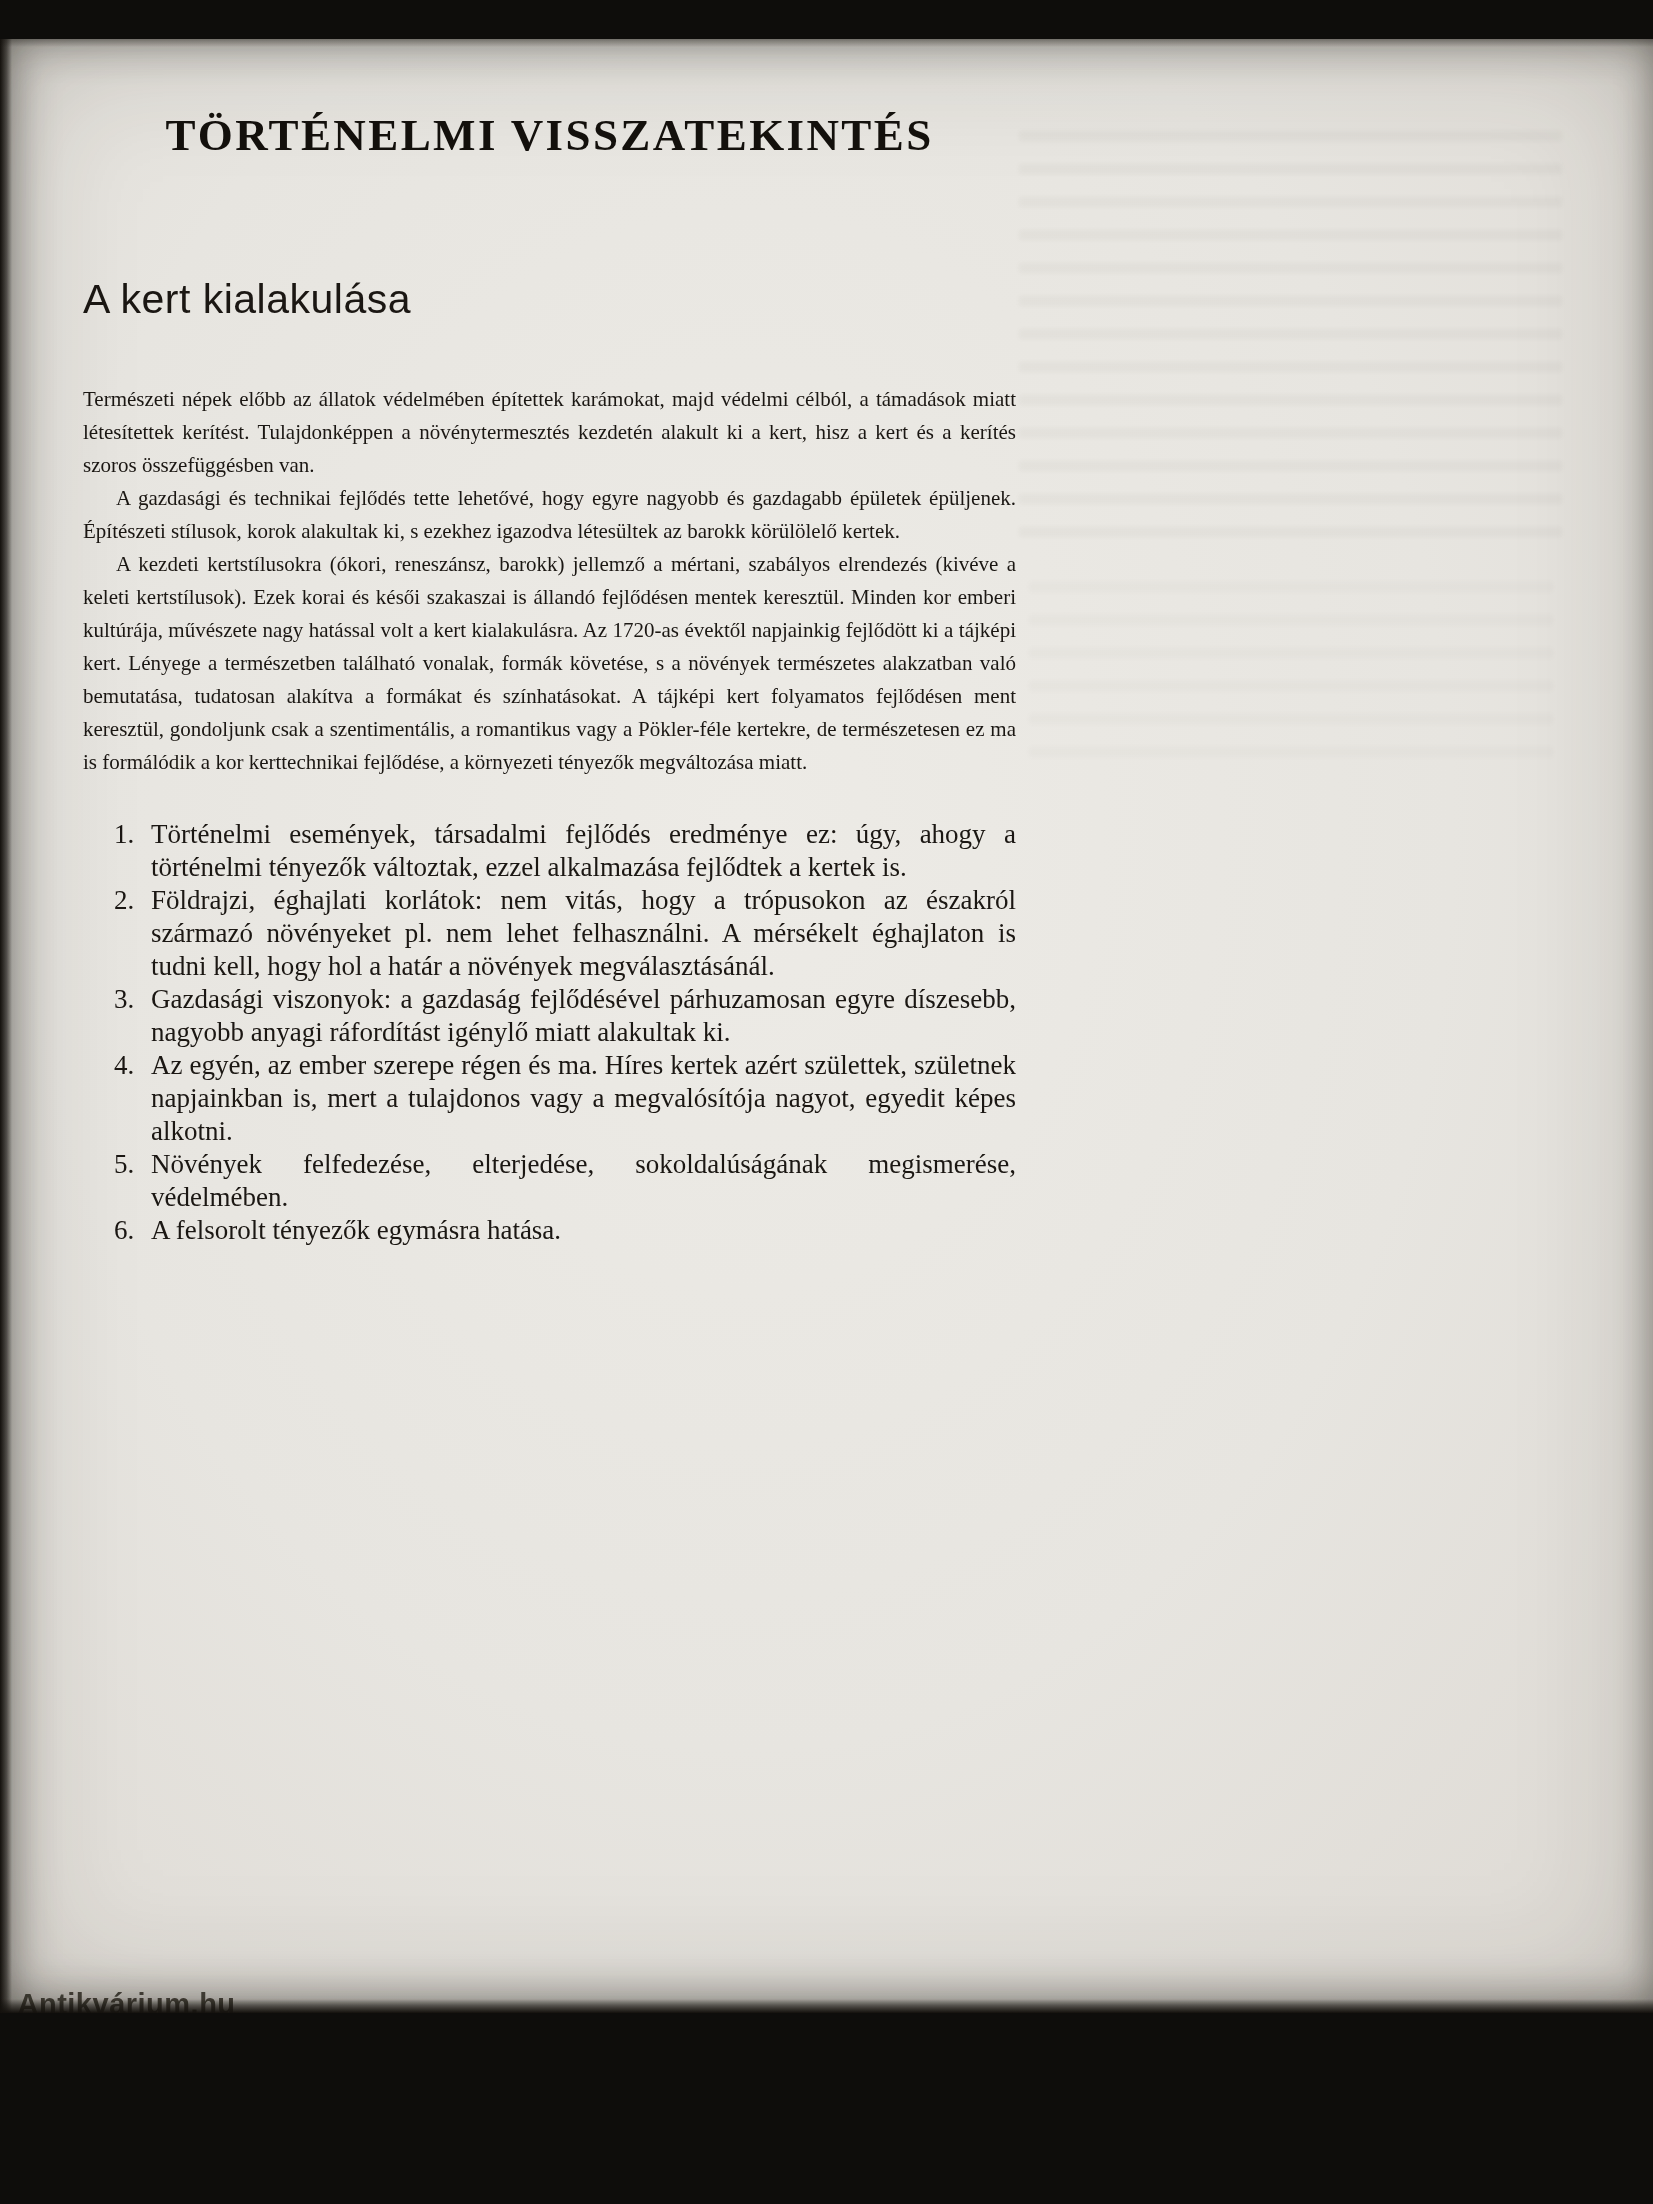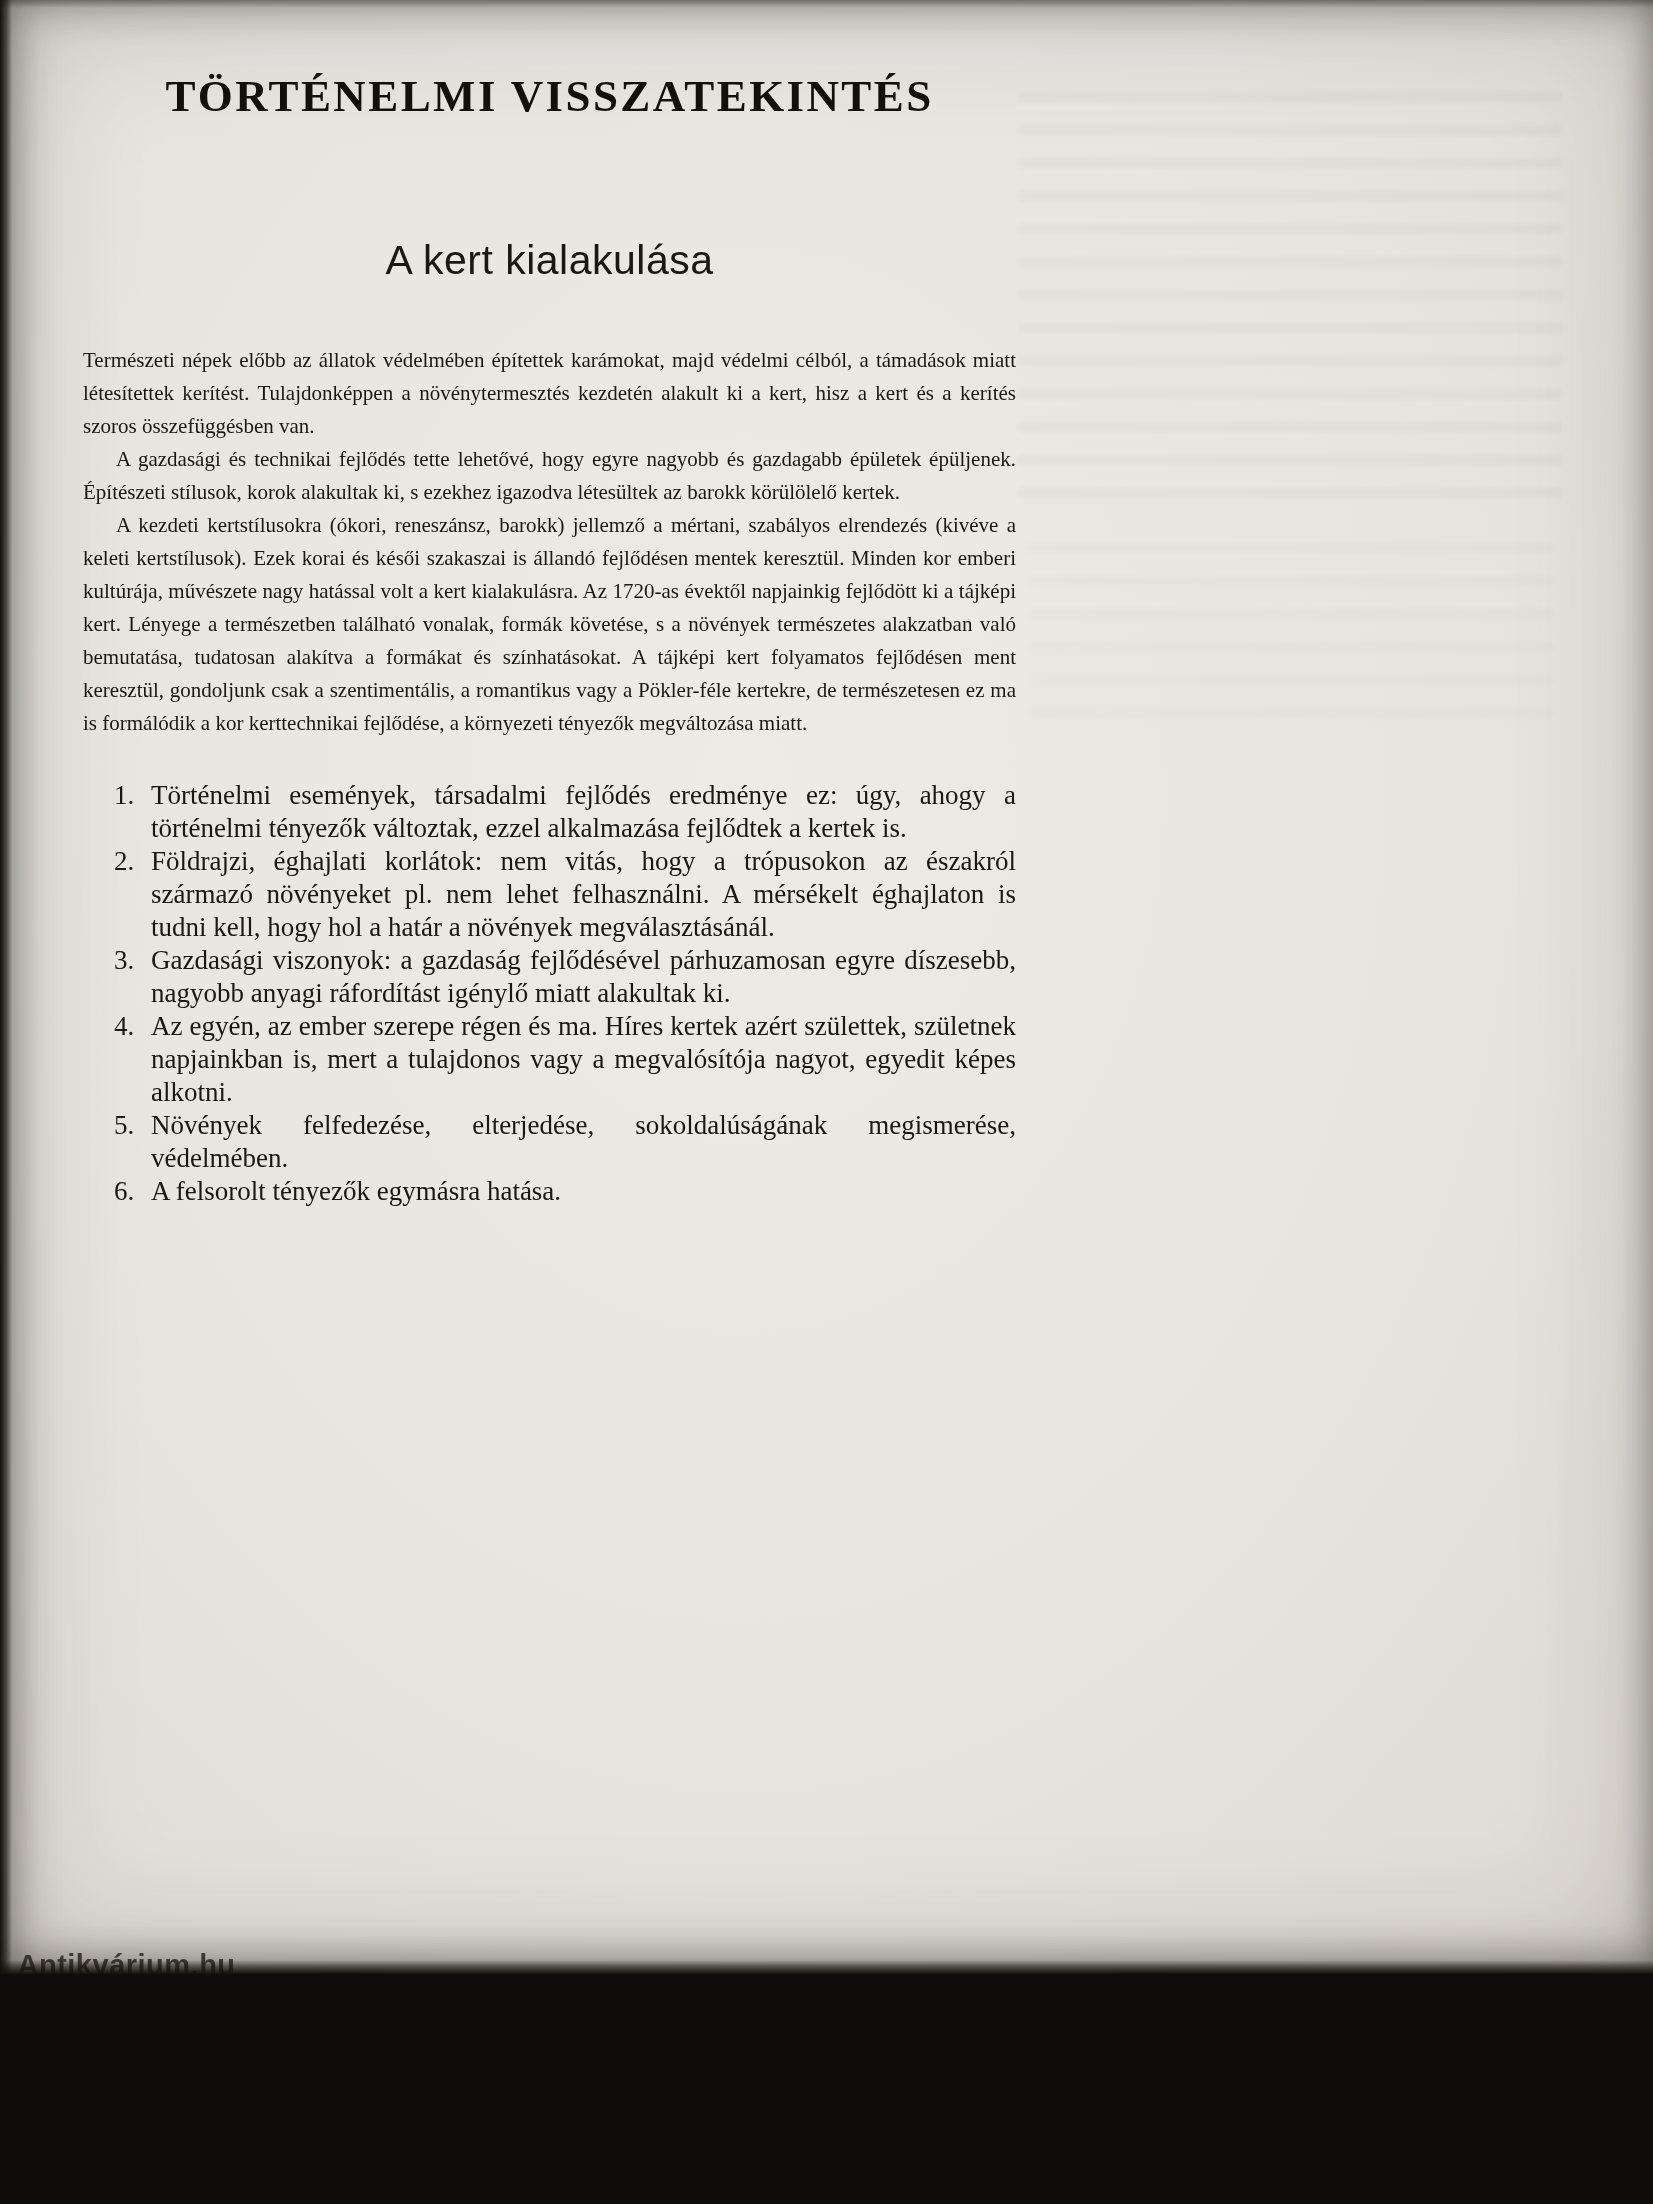--- a/index.html
+++ b/index.html
@@ -8,20 +8,21 @@
     background:#0e0d0b;
     font-family:"Liberation Serif", serif;
     overflow:hidden;
   }
   .photo{
     position:relative;
     width:1654px;height:1974px;
     background:
       radial-gradient(ellipse at 45% 40%, #edebe6 0%, #e7e5e0 55%, #ddd9d3 100%);
     overflow:hidden;
+    margin-top:39px;
   }
   
   .vignette{
     position:absolute;inset:0;pointer-events:none;
     box-shadow:
       inset 0 0 136px rgba(40,35,28,.22),
       inset 17.5px 0 44px rgba(30,26,20,.28),
       inset 0 -17.5px 39px rgba(30,26,20,.30),
       inset 0 13.6px 35px rgba(60,55,46,.12);
   }
@@ -63,21 +64,20 @@
   .page-title{
     margin:70px 0 0 0;
     text-align:center;
     font-family:"Liberation Serif", serif;
     font-weight:600;
     font-size:45px;
     letter-spacing:2.4px;
     color:#14110d;
   }
   .section-heading{
-    text-align:center;
     font-family:"Liberation Sans", sans-serif;
     font-weight:400;
     font-size:41px;
     letter-spacing:0.5px;
     color:#1b1713;
     margin:0;
   }
   .heading-1{margin-top:115px;}
   .heading-2{margin-top:76px;}
   .body-text{

